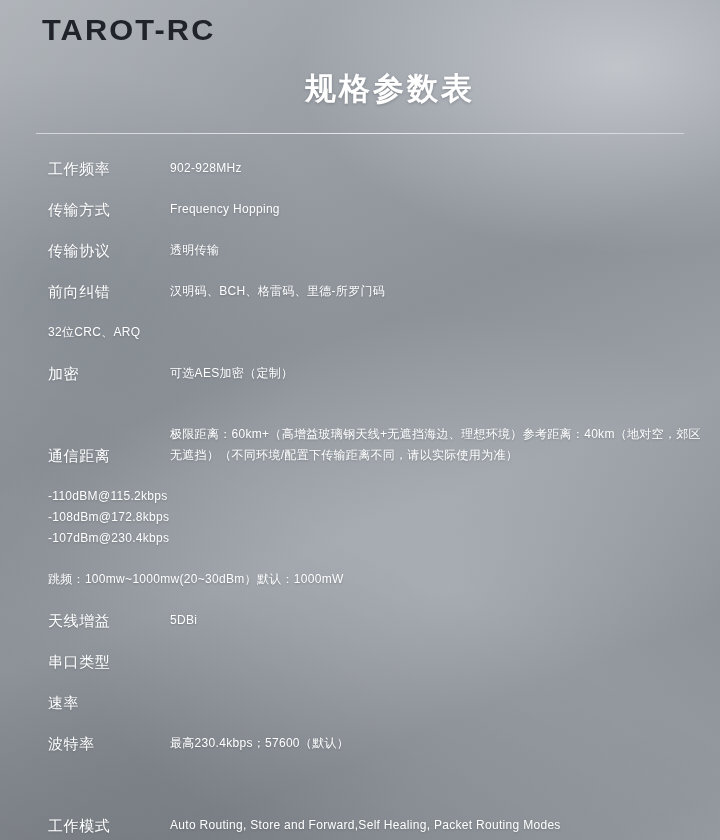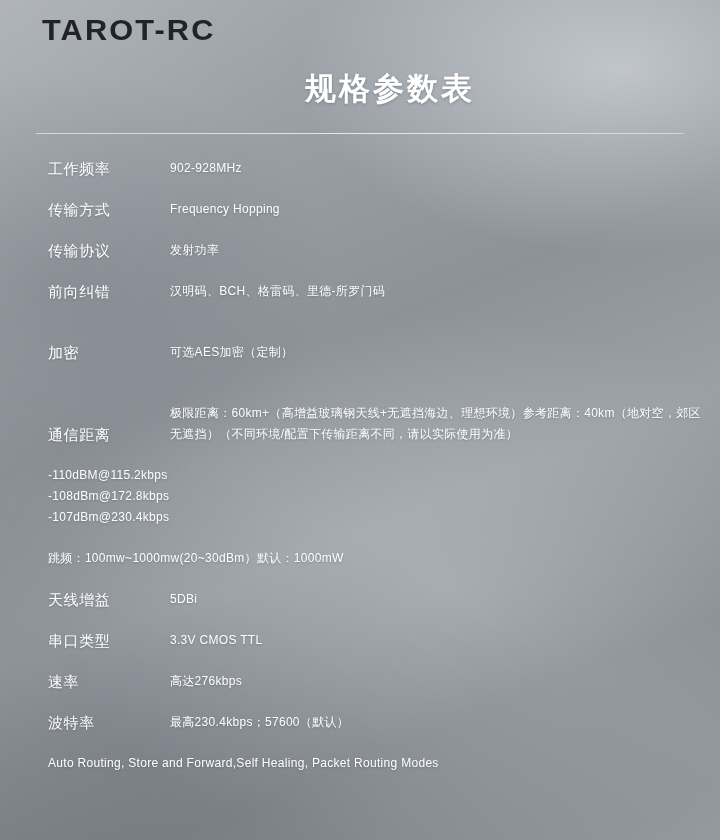--- a/index.html
+++ b/index.html
@@ -121,29 +121,30 @@
       <div class="value">902-928MHz</div>
     </div>
 
     <div class="row">
       <div class="label">传输方式</div>
       <div class="value">Frequency Hopping</div>
     </div>
 
     <div class="row">
       <div class="label">传输协议</div>
-      <div class="value">发射功率</div>
+      <div class="value">透明传输</div>
     </div>
 
     <div class="row">
       <div class="label">前向纠错</div>
       <div class="value">汉明码、BCH、格雷码、里德-所罗门码</div>
     </div>
 
     <div class="row">
+      <div class="value">32位CRC、ARQ</div>
     </div>
 
     <div class="row">
       <div class="label">加密</div>
       <div class="value">可选AES加密（定制）</div>
     </div>
 
     <div class="row tall">
       <div class="label">通信距离</div>
       <div class="value">极限距离：60km+（高增益玻璃钢天线+无遮挡海边、理想环境）参考距离：40km（地对空，郊区无遮挡）（不同环境/配置下传输距离不同，请以实际使用为准）</div>
@@ -159,31 +160,30 @@
       <div class="value">跳频：100mw~1000mw(20~30dBm）默认：1000mW</div>
     </div>
 
     <div class="row">
       <div class="label">天线增益</div>
       <div class="value">5DBi</div>
     </div>
 
     <div class="row">
       <div class="label">串口类型</div>
-      <div class="value">3.3V CMOS TTL</div>
     </div>
 
     <div class="row">
       <div class="label">速率</div>
-      <div class="value">高达276kbps</div>
     </div>
 
     <div class="row">
       <div class="label">波特率</div>
       <div class="value">最高230.4kbps；57600（默认）</div>
     </div>
 
     <div class="row tall">
+      <div class="label">工作模式</div>
       <div class="value">Auto Routing, Store and Forward,Self Healing, Packet Routing Modes</div>
     </div>
 
   </div>
 </div>
 
 </body></html>

